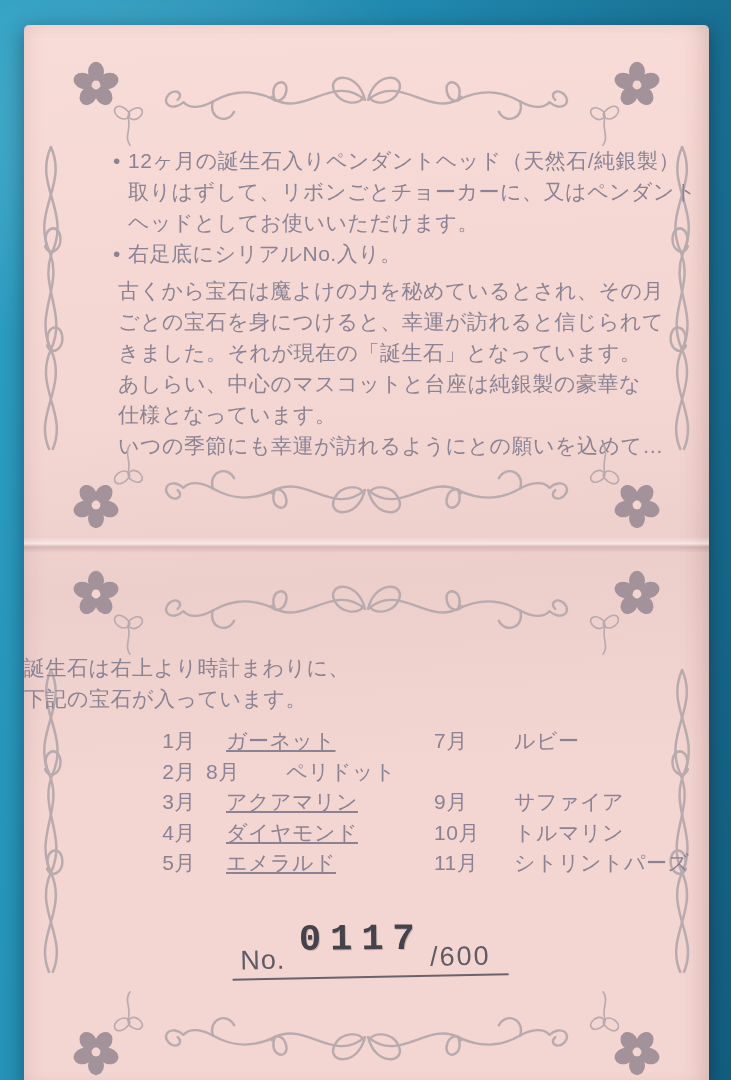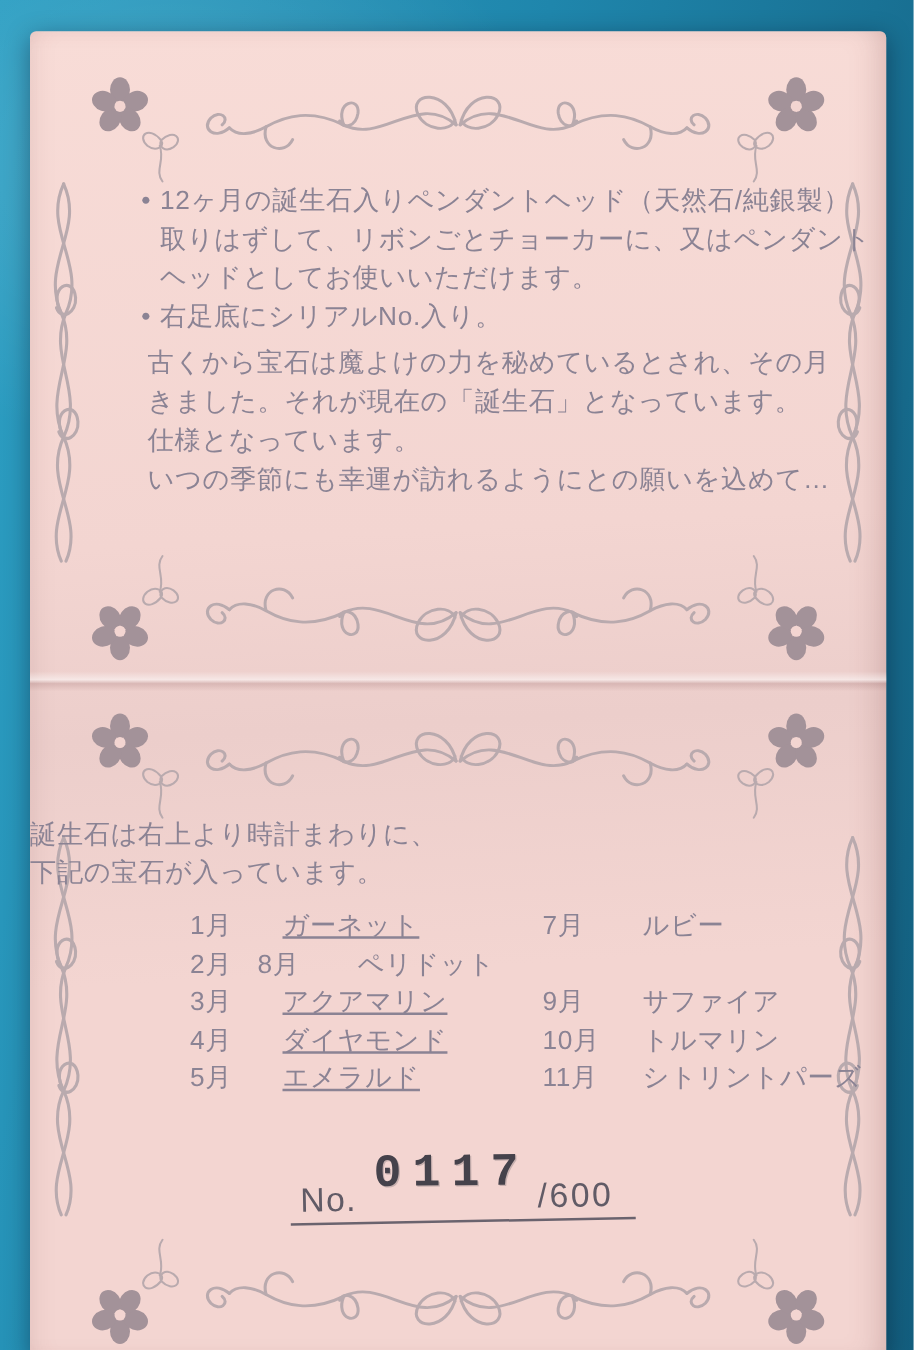--- a/index.html
+++ b/index.html
@@ -42,21 +42,21 @@
   .corner.mir{transform:scaleX(-1);}
   .corner .flower{position:absolute; left:22px; top:12px; width:48px; height:48px;}
   .corner .ribbon{position:absolute; left:58px; top:44px; width:44px; height:56px;}
   .flourish{flex:1; height:86px; margin-top:4px;}
   .side{position:absolute; width:42px; height:310px;}
   .side.l{left:4px;} .side.r{right:4px; transform:scaleX(-1);}
   .p1s{top:118px;} .p2s{top:122px;}
   .heading{position:absolute; left:0; right:0; top:108px; text-align:left;}
   .stone-table{position:absolute; left:128px; top:182px; right:26px;}
   .stone-row{display:flex; line-height:30.5px;}
-  .cell-m1{width:54px; text-align:left; flex:none;}
+  .cell-m1{width:54px; text-align:center; flex:none;}
   .cell-s1{width:208px; margin-left:20px; flex:none;text-decoration:underline;}
   .cell-m2{width:58px; text-align:left; flex:none;}
   .cell-s2{margin-left:22px;}
   .serial{
     position:absolute; left:208px; top:368px; width:276px; height:64px;
     border-bottom:2.5px solid #6a636e; transform:rotate(-1.1deg);
     display:flex; align-items:flex-end;
   }
   .serial-label{font-size:27px; color:var(--serial-ink); letter-spacing:1px; margin:0 14px 2px 8px;}
   .serial-number{
@@ -158,21 +158,23 @@
           <span>ヘッドとしてお使いいただけます。</span>
         </div>
         <div class="bullet-item">
           <span class="bullet-dot">•</span>
           <span>右足底にシリアルNo.入り。</span>
         </div>
       </div>
 
       <div class="paragraph jp">
         <div>古くから宝石は魔よけの力を秘めているとされ、その月</div>
+        <div>ごとの宝石を身につけると、幸運が訪れると信じられて</div>
         <div>きました。それが現在の「誕生石」となっています。</div>
+        <div>あしらい、中心のマスコットと台座は純銀製の豪華な</div>
         <div>仕様となっています。</div>
         <div>いつの季節にも幸運が訪れるようにとの願いを込めて…</div>
       </div>
 
       <div class="orn-row flip" style="top:420px">
         <div class="corner">
           <svg class="orn flower" viewBox="0 0 60 60">
               <use href="#orn-flower"></use>
             </svg>
           <svg class="orn ribbon" viewBox="0 0 80 100">

